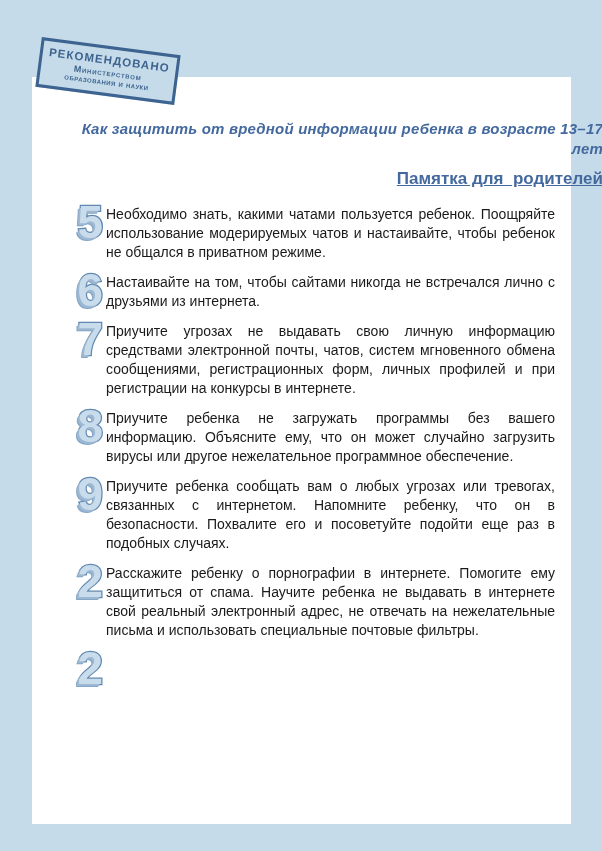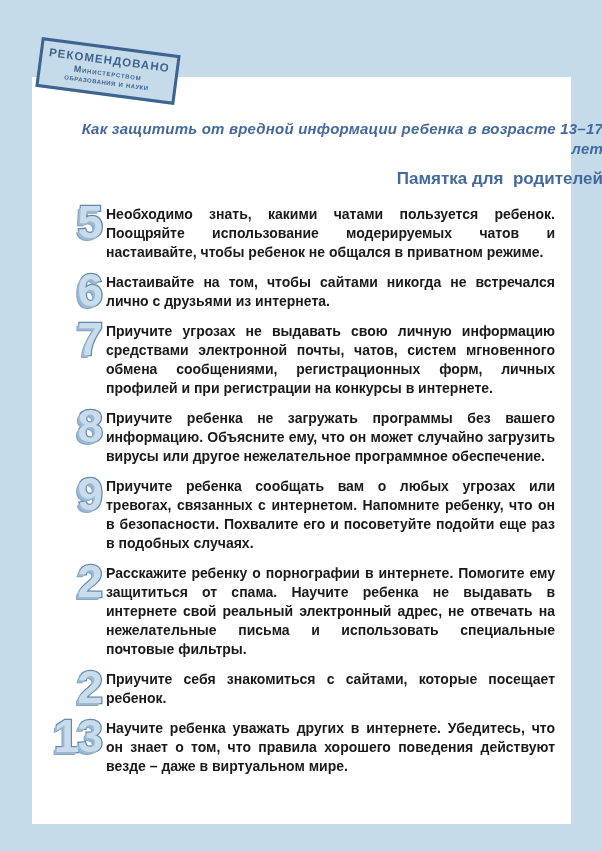--- a/index.html
+++ b/index.html
@@ -51,21 +51,21 @@
     text-align: right;
     color: #44699f;
     margin-left: 48px;
   }
   .doc-title {
     font-size: 15px; font-weight: 700; font-style: italic;
     letter-spacing: 0.2px; line-height: 20px;
   }
   .doc-subtitle {
     font-size: 17px; font-weight: 700;
-    margin-top: 10px; white-space: pre-wrap;
+    margin-top: 10px; white-space: pre-wrap; text-decoration: underline;
   }
   
   .memo-list {
     position: absolute;
     left: 32px; top: 204px;
     width: 539px;
     box-sizing: border-box;
     padding: 0 16px 0 18px;
   }
   .item { display: flex; align-items: flex-start; margin-bottom: 10px; }
@@ -79,21 +79,21 @@
     display: block;
     font-size: 46px; line-height: 36px; font-weight: 700;
     letter-spacing: -2px;
     color: #c9dcec;
     -webkit-text-stroke: 2.5px #6289b1;
     paint-order: stroke fill;
     text-shadow: -2px 2px 0 #9cb8d3, -3px 3px 0 #86a6c6;
   }
   .item-text {
     flex: 1;
-    font-size: 14px; line-height: 19px; font-weight: 700;
+    font-size: 14px; line-height: 19px; font-weight: 400;
     color: #1a1a1a;
     text-align: justify;
     margin-top: 1px;
   }
 </style>
 </head>
 <body>
 
 <div class="paper"></div>
 
@@ -142,22 +142,15 @@
   <div class="item">
     <div class="num">
         <span>2</span>
       </div>
     <div class="item-text">Расскажите ребенку о порнографии в интернете. Помогите ему защититься от спама. Научите ребенка не выдавать в интернете свой реальный электронный адрес, не отвечать на нежелательные письма и использовать специальные почтовые фильтры.</div>
   </div>
   <div class="item">
     <div class="num">
         <span>2</span>
       </div>
-    <div class="item-text">Приучите себя знакомиться с сайтами, которые посещает ребенок.</div>
-  </div>
-  <div class="item">
-    <div class="num">
-        <span>13</span>
-      </div>
-    <div class="item-text">Научите ребенка уважать других в интернете. Убедитесь, что он знает о том, что правила хорошего поведения действуют везде – даже в виртуальном мире.</div>
   </div>
 
 </div>
 
 </body></html>

